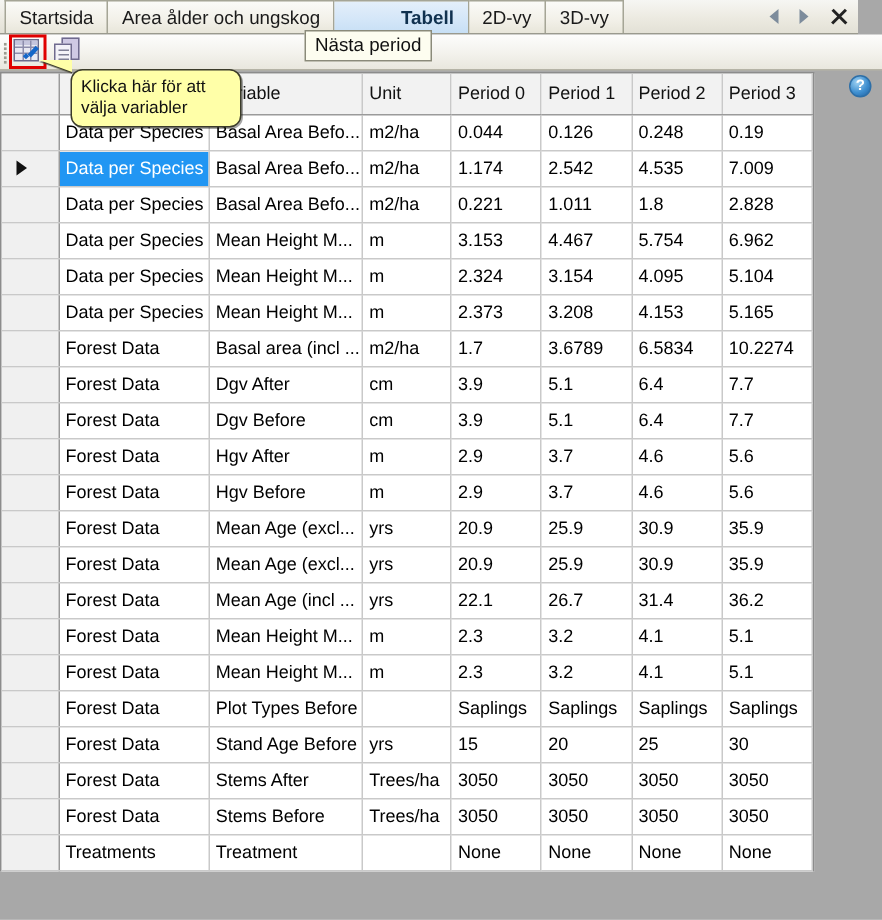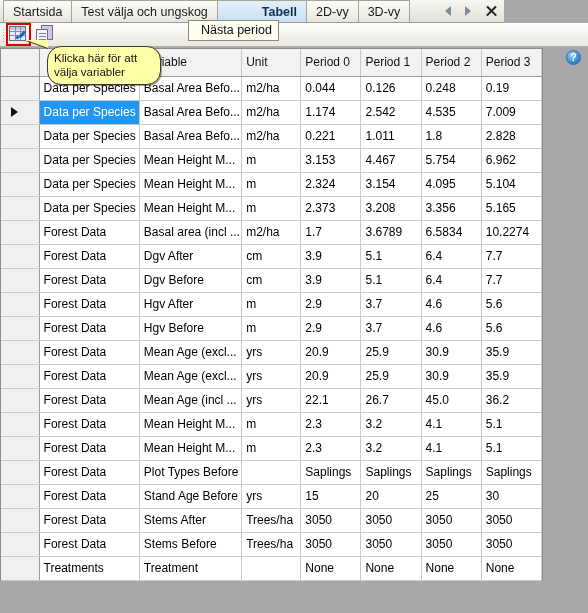--- a/index.html
+++ b/index.html
@@ -18,21 +18,21 @@
     position: relative;
     width: 588px;
     height: 613px;
     background: #a8a8a8;
   }
 
   
   .tabstrip {
     position: absolute;
     left: 0; top: 0;
-    width: 504px; height: 23px;
+    width: 572px; height: 23px;
     background: linear-gradient(to bottom, #f6f6f3 0%, #eceae1 55%, #e3e1d6 100%);
     border-bottom: 1px solid #9a9a8e;
     box-sizing: border-box;
   }
   .tabs {
     position: absolute;
     left: 3px; top: 0;
     height: 23px;
     display: flex;
     align-items: stretch;
@@ -267,38 +267,38 @@
     margin-left: 6px;
   }
   tr.selected td.c1 {
     background: #2196f3;
     color: #fff;
   }
 
   
   .tip-next {
     position: absolute;
-    left: 188px; top: 20px;
+    left: 203px; top: 20px;
     background: #fdfdf0;
     border: 1px solid #8a8a7a;
-    padding: 2px 6px 3px 12px;
+    padding: 2px 6px 3px 6px;
     font-size: 12.5px;
     color: #111;
     white-space: nowrap;
     z-index: 40;
     cursor: default;
   }
 
   .tip-vars {
     position: absolute;
     left: 47px; top: 46px;
     width: 101px;
     background: #ffffa8;
     border: 1px solid #3b3b2a;
-    border-radius: 14px;
+    border-radius: 8px;
     padding: 4px 5px 5px 6px;
     font-size: 11.5px;
     line-height: 14px;
     color: #111;
     z-index: 50;
     box-shadow: 1px 1px 0 rgba(0,0,0,0.35);
     cursor: default;
   }
   .tip-tail {
     position: absolute;
@@ -314,21 +314,21 @@
 <body>
 
 <div id="app">
 
   <div class="tabstrip">
     <div class="tabs">
       <div class="tab">
           <span>Startsida</span>
         </div>
       <div class="tab">
-          <span>Test välja och ungskog</span>
+          <span>Area ålder och ungskog</span>
         </div>
       <div class="tab active">
           <span>Tabell</span>
         </div>
       <div class="tab">
           <span>2D-vy</span>
         </div>
       <div class="tab">
           <span>3D-vy</span>
         </div>
@@ -447,21 +447,21 @@
             <td class="c6">4.095</td>
             <td class="c7">5.104</td>
           </tr>
           <tr>
             <td class="c0"></td>
             <td class="c1">Data per Species</td>
             <td class="c2">Mean Height M...</td>
             <td class="c3">m</td>
             <td class="c4">2.373</td>
             <td class="c5">3.208</td>
-            <td class="c6">3.356</td>
+            <td class="c6">4.153</td>
             <td class="c7">5.165</td>
           </tr>
           <tr>
             <td class="c0"></td>
             <td class="c1">Forest Data</td>
             <td class="c2">Basal area (incl ...</td>
             <td class="c3">m2/ha</td>
             <td class="c4">1.7</td>
             <td class="c5">3.6789</td>
             <td class="c6">6.5834</td>
@@ -527,21 +527,21 @@
             <td class="c6">30.9</td>
             <td class="c7">35.9</td>
           </tr>
           <tr>
             <td class="c0"></td>
             <td class="c1">Forest Data</td>
             <td class="c2">Mean Age (incl ...</td>
             <td class="c3">yrs</td>
             <td class="c4">22.1</td>
             <td class="c5">26.7</td>
-            <td class="c6">45.0</td>
+            <td class="c6">31.4</td>
             <td class="c7">36.2</td>
           </tr>
           <tr>
             <td class="c0"></td>
             <td class="c1">Forest Data</td>
             <td class="c2">Mean Height M...</td>
             <td class="c3">m</td>
             <td class="c4">2.3</td>
             <td class="c5">3.2</td>
             <td class="c6">4.1</td>

